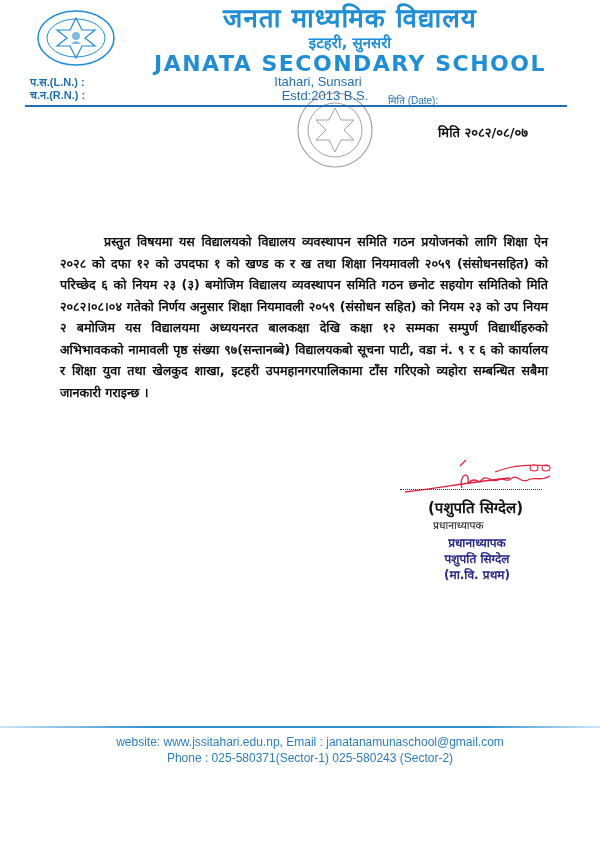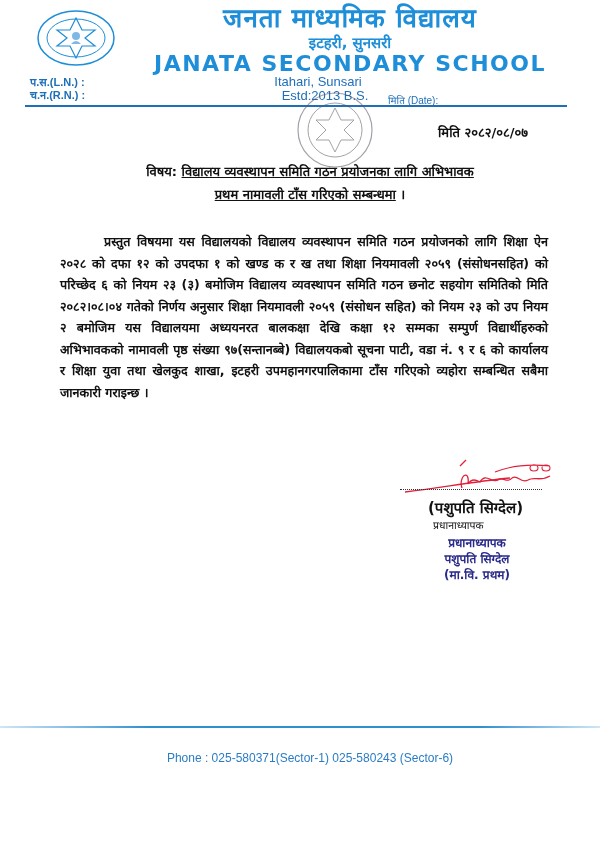--- a/index.html
+++ b/index.html
@@ -111,37 +111,33 @@
   <div class="rule-top"></div>
 
   <svg class="stamp" viewBox="0 0 90 80">
     <circle cx="45" cy="40" r="37" fill="none" stroke="#556" stroke-width="1.2"></circle>
     <circle cx="45" cy="40" r="27" fill="none" stroke="#556" stroke-width="1"></circle>
     <polygon points="45,18 51,30 64,30 54,40 64,50 51,50 45,62 39,50 26,50 36,40 26,30 39,30" fill="none" stroke="#556" stroke-width="1"></polygon>
   </svg>
 
   <div class="date-line">मिति २०८२/०८/०७</div>
 
-  <div class="subject">
-    <span>विषय:</span>
-    <span class="u">विद्यालय व्यवस्थापन समिति गठन प्रयोजनका लागि अभिभावक</span><br>
-    <span class="u">प्रथम नामावली  टाँस गरिएको सम्बन्धमा</span><span> ।</span>
-  </div>
 
   <div class="para"><span class="indent"></span><span>प्रस्तुत विषयमा यस विद्यालयको विद्यालय व्यवस्थापन समिति गठन प्रयोजनको लागि शिक्षा ऐन २०२८ को दफा १२ को उपदफा १ को खण्ड क र ख तथा शिक्षा नियमावली २०५९ (संसोधनसहित) को परिच्छेद ६ को नियम २३ (३) बमोजिम विद्यालय व्यवस्थापन समिति गठन छनोट सहयोग समितिको मिति २०८२।०८।०४ गतेको निर्णय अनुसार शिक्षा नियमावली २०५९ (संसोधन सहित) को नियम २३ को उप नियम २ बमोजिम यस विद्यालयमा अध्ययनरत बालकक्षा देखि कक्षा १२ सम्मका सम्पुर्ण विद्यार्थीहरुको अभिभावकको नामावली पृष्ठ संख्या ९७(सन्तानब्बे) विद्यालयकबो सूचना पाटी, वडा नं. ९ र ६ को कार्यालय र शिक्षा युवा तथा खेलकुद शाखा, इटहरी उपमहानगरपालिकामा टाँस गरिएको व्यहोरा सम्बन्धित सबैमा जानकारी गराइन्छ ।</span></div>
 
   <svg class="signature" viewBox="0 0 170 42">
     <path d="M5 34 C40 30 70 24 110 20" stroke="#e0203a" stroke-width="1.3" fill="none"></path>
     <path d="M60 8 L66 2 M62 30 C58 18 70 10 68 26 C72 20 76 22 80 24 C86 14 92 26 98 22 C102 18 108 26 112 20 C118 16 120 26 128 22 C134 18 140 24 150 18" stroke="#e0203a" stroke-width="1.3" fill="none"></path>
     <path d="M95 14 C110 8 130 6 150 8 M130 10 a4 3 0 1 0 8 0 a4 3 0 1 0 -8 0 M142 10 a4 3 0 1 0 8 0 a4 3 0 1 0 -8 0" stroke="#e0203a" stroke-width="1.1" fill="none"></path>
   </svg>
   <div class="sig-dots"></div>
   <div class="sig-name">(पशुपति सिग्देल)</div>
   <div class="sig-title">प्रधानाध्यापक</div>
   <div class="seal-block">
     <div>प्रधानाध्यापक</div>
     <div>पशुपति सिग्देल</div>
     <div>(मा.वि. प्रथम)</div>
   </div>
 
   <div class="rule-bottom"></div>
-  <div class="footer-phone">Phone : 025-580371(Sector-1) 025-580243 (Sector-6)</div>
+  <div class="footer-web">website: www.jssitahari.edu.np, Email : janatanamunaschool@gmail.com</div>
+  <div class="footer-phone">Phone : 025-580371(Sector-1) 025-580243 (Sector-2)</div>
 </div>
 
 </body></html>

